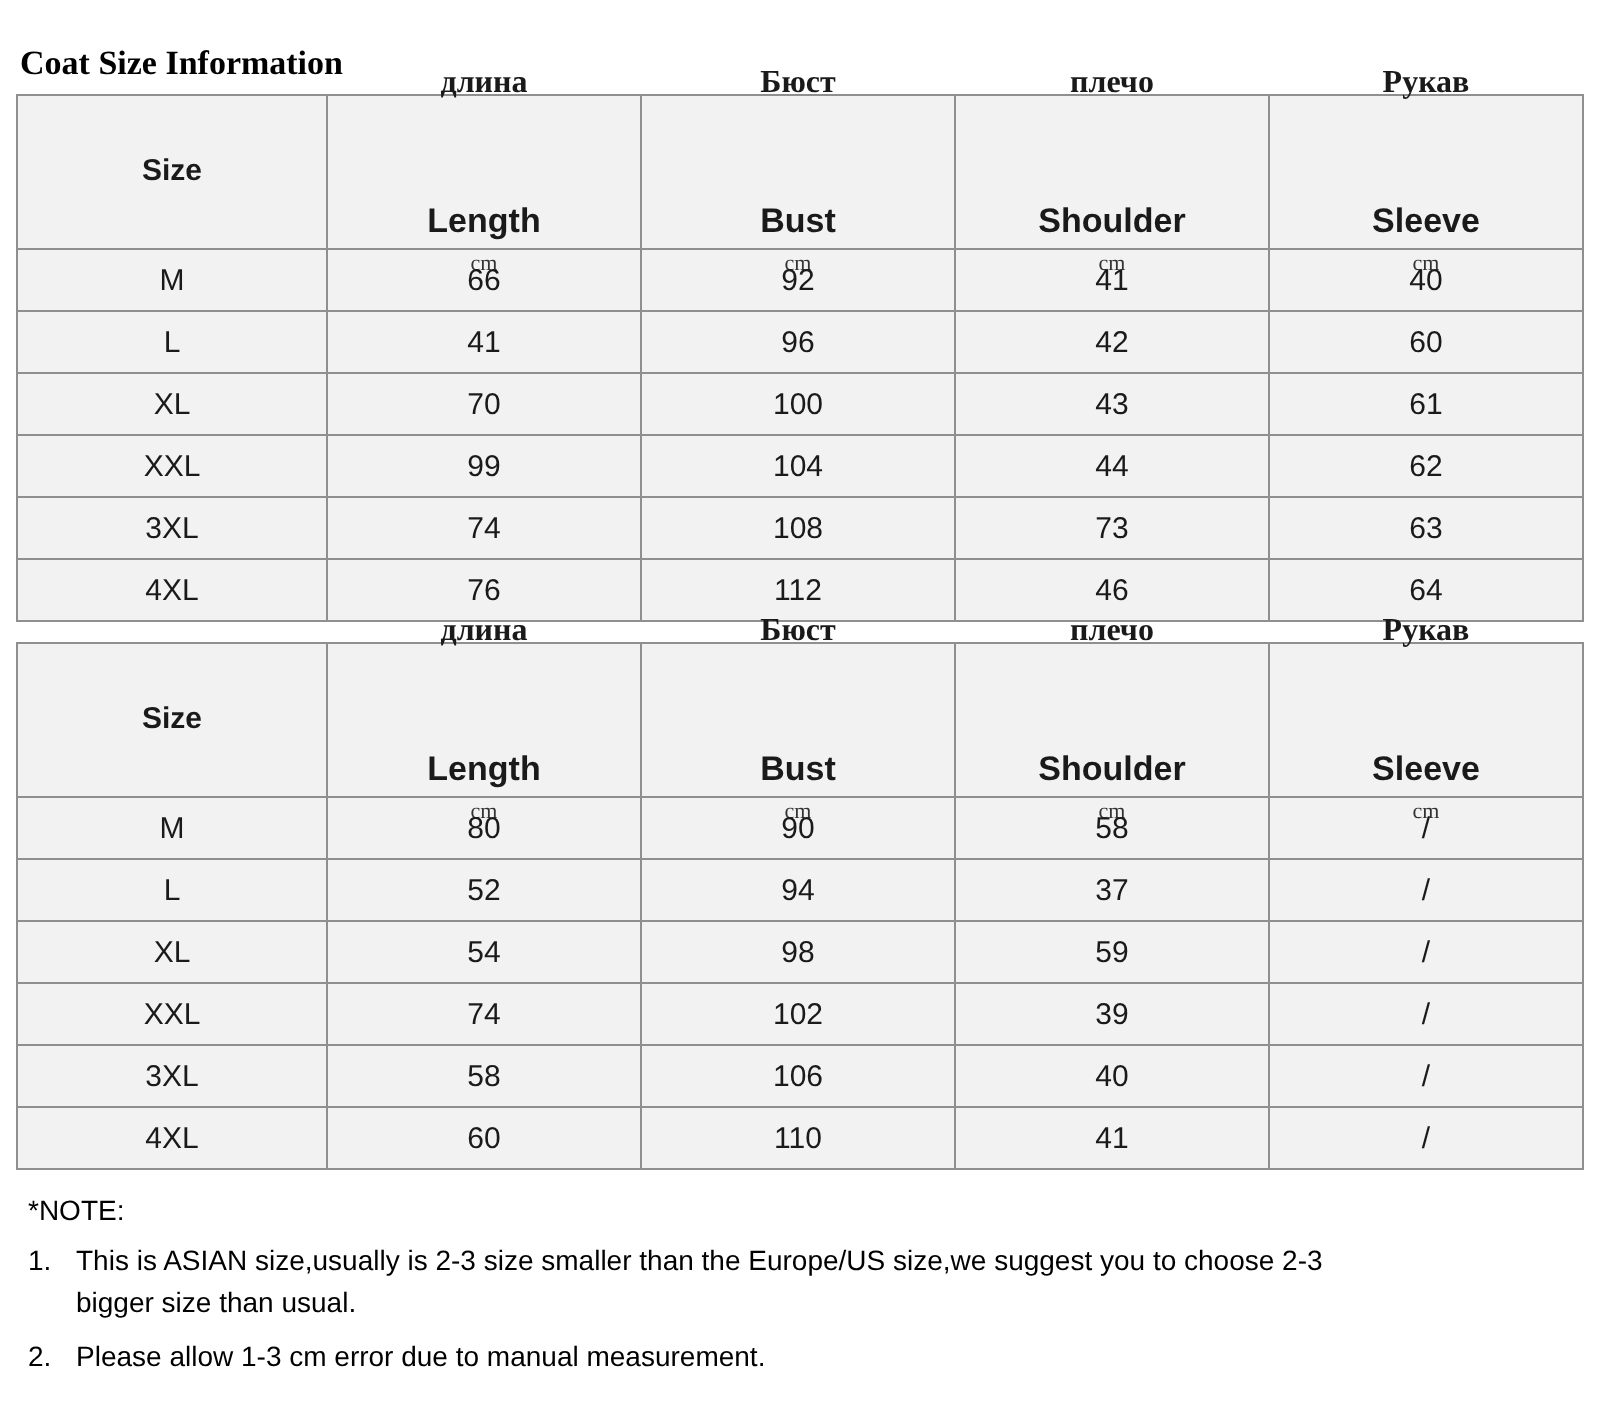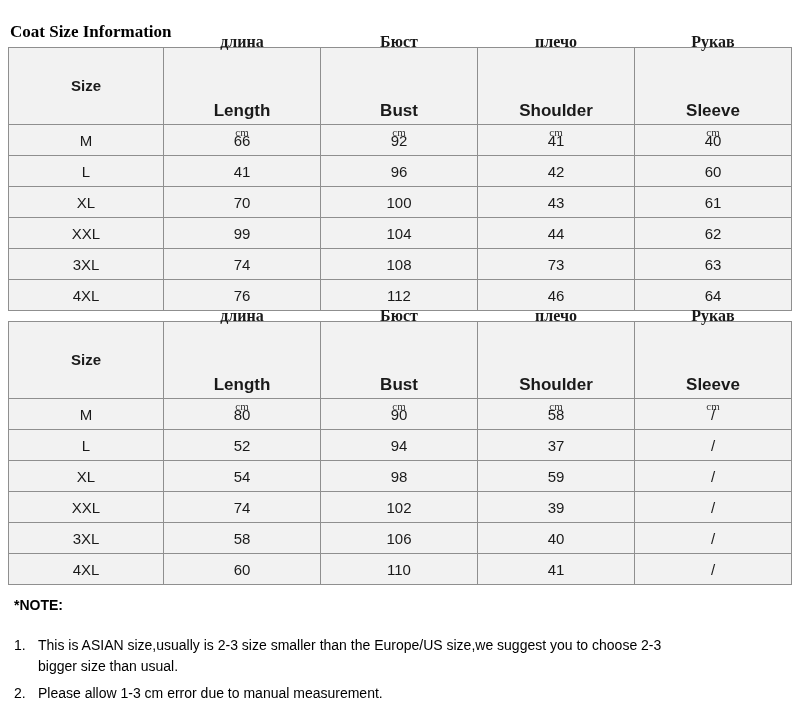--- a/index.html
+++ b/index.html
@@ -94,23 +94,23 @@
     font-size: 15px;
   }
   .gap { height: 10px; }
   .note-wrap {
     margin-top: 9px;
     padding-left: 6px;
     font-family: "Liberation Sans", sans-serif;
   }
   .note-title {
     font-size: 14px;
-    font-weight: bold;
+    font-weight: normal;
     line-height: 22px;
-    margin-bottom: 19px;
+    margin-bottom: 4px;
   }
   .note-item {
     font-size: 14px;
     line-height: 21px;
     display: flex;
     margin-bottom: 6px;
   }
   .note-num {
     width: 24px;
     flex: 0 0 24px;

